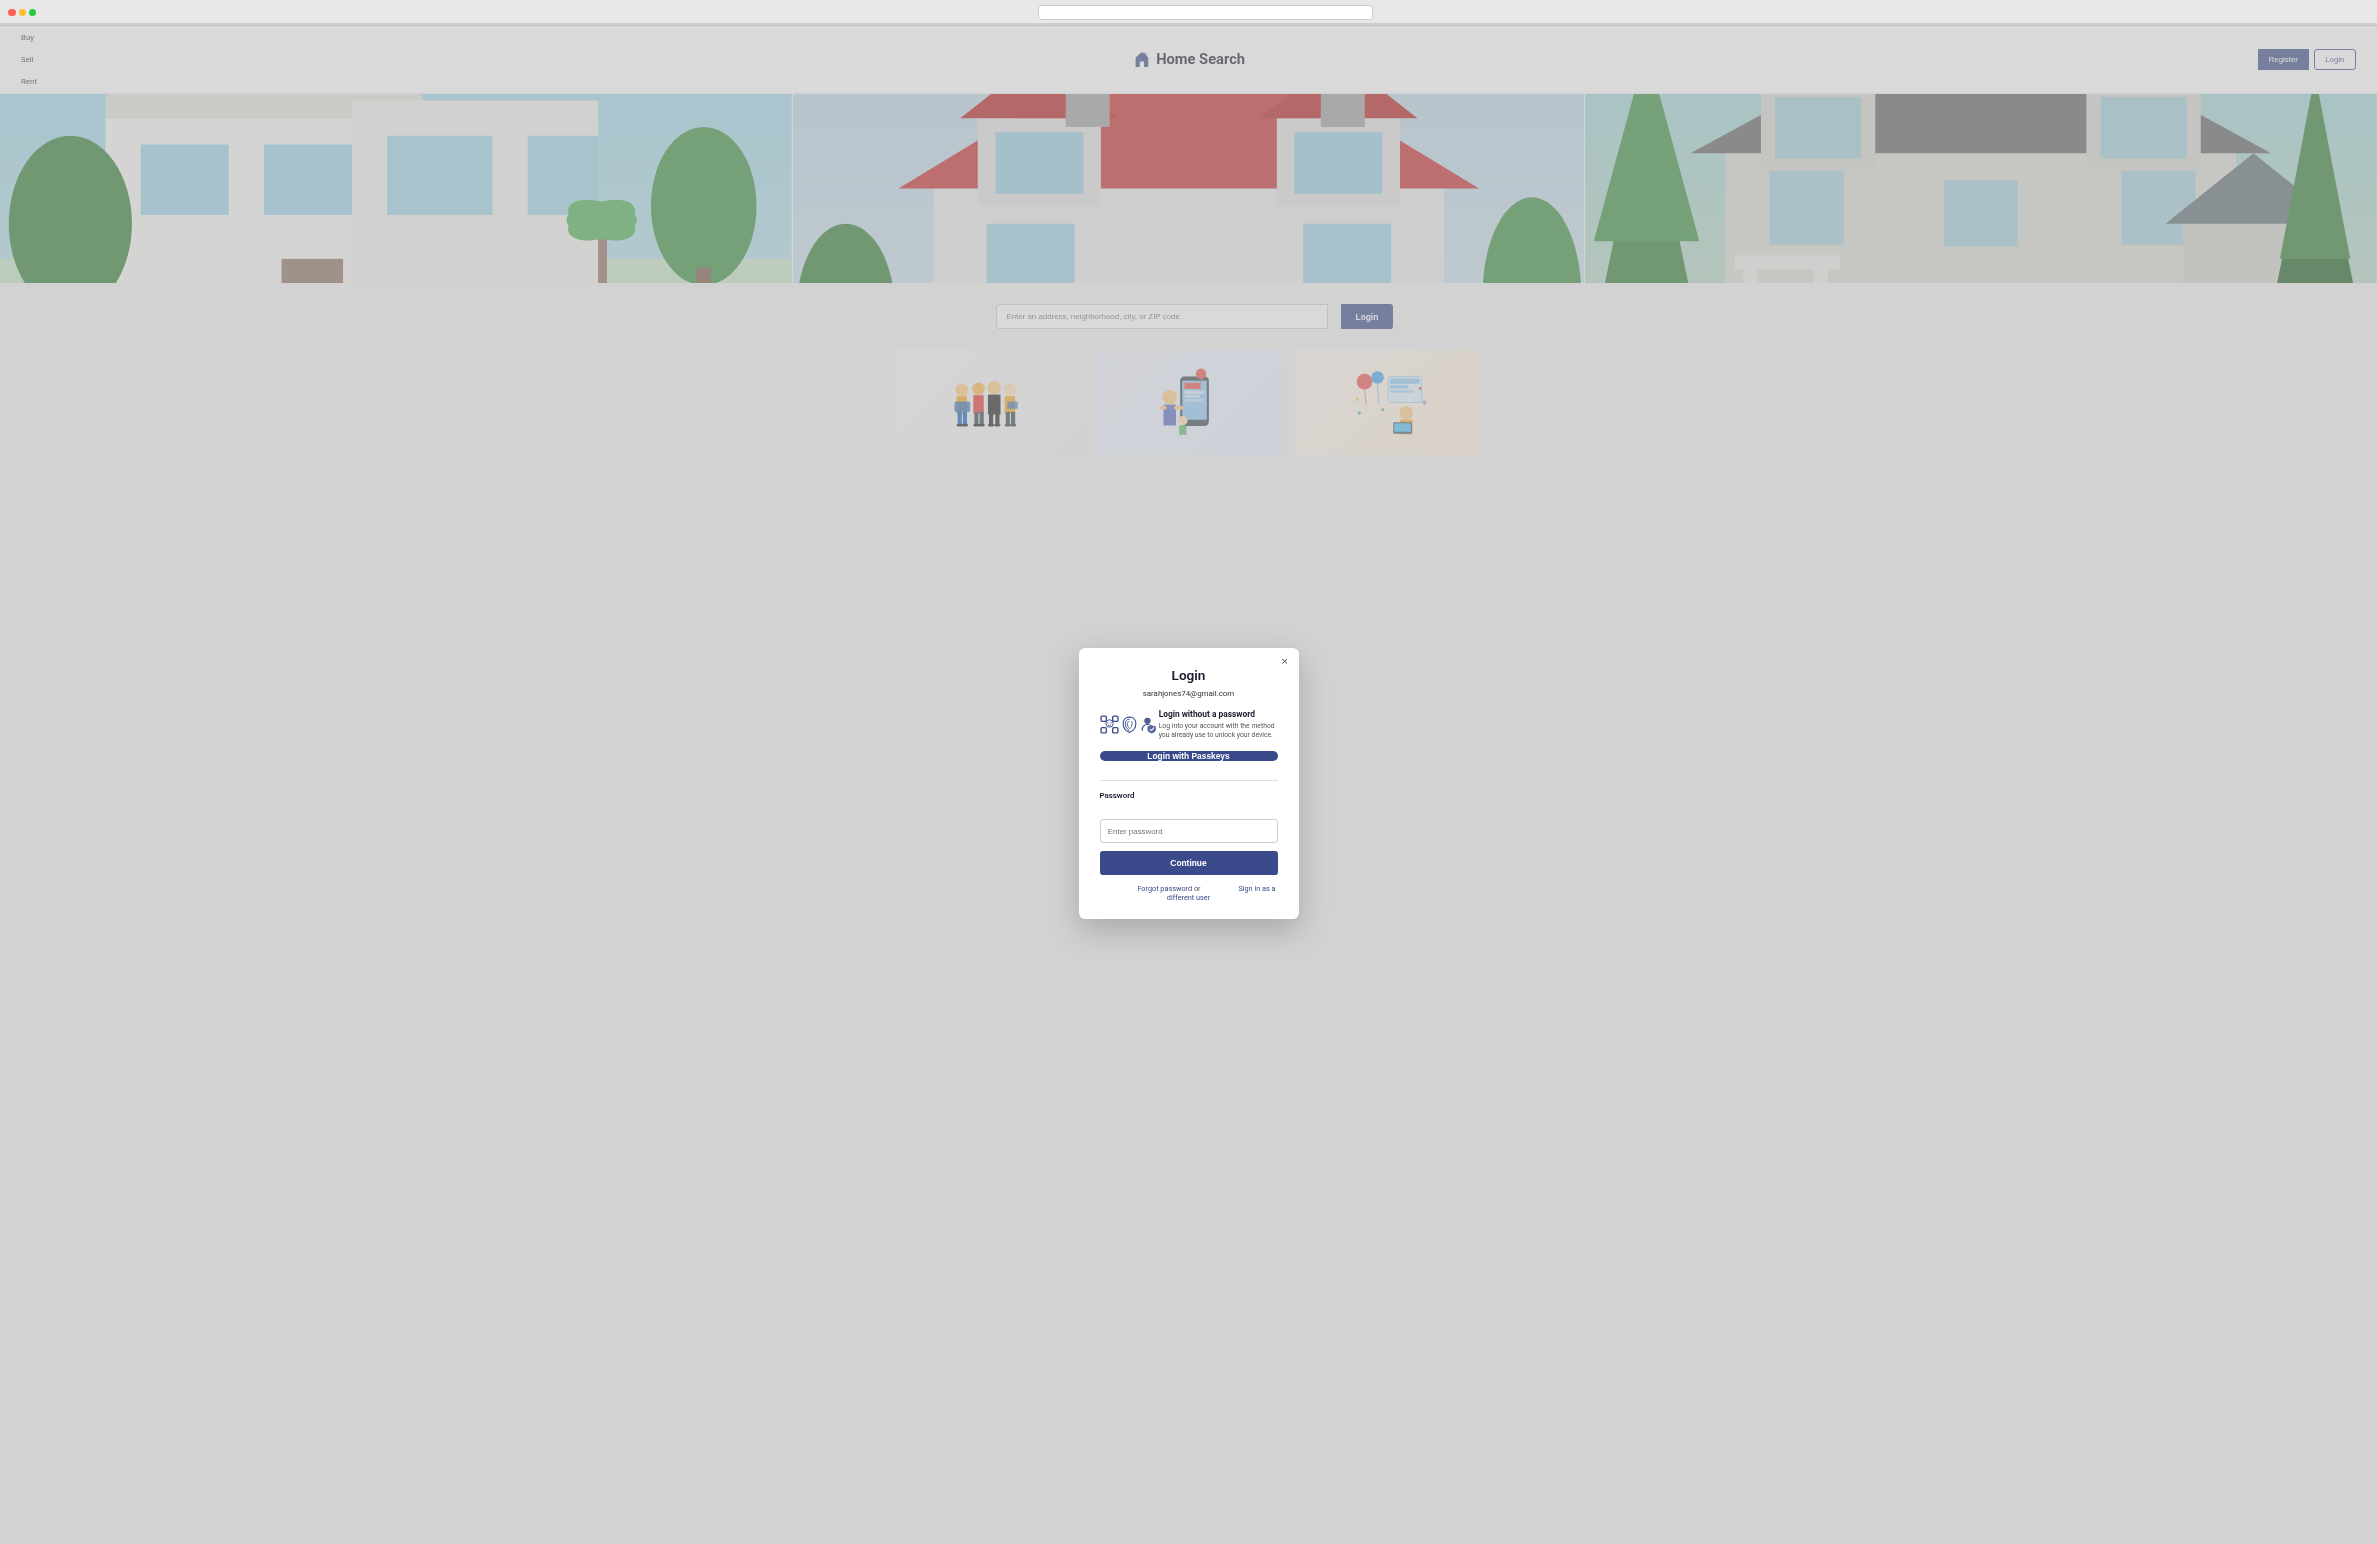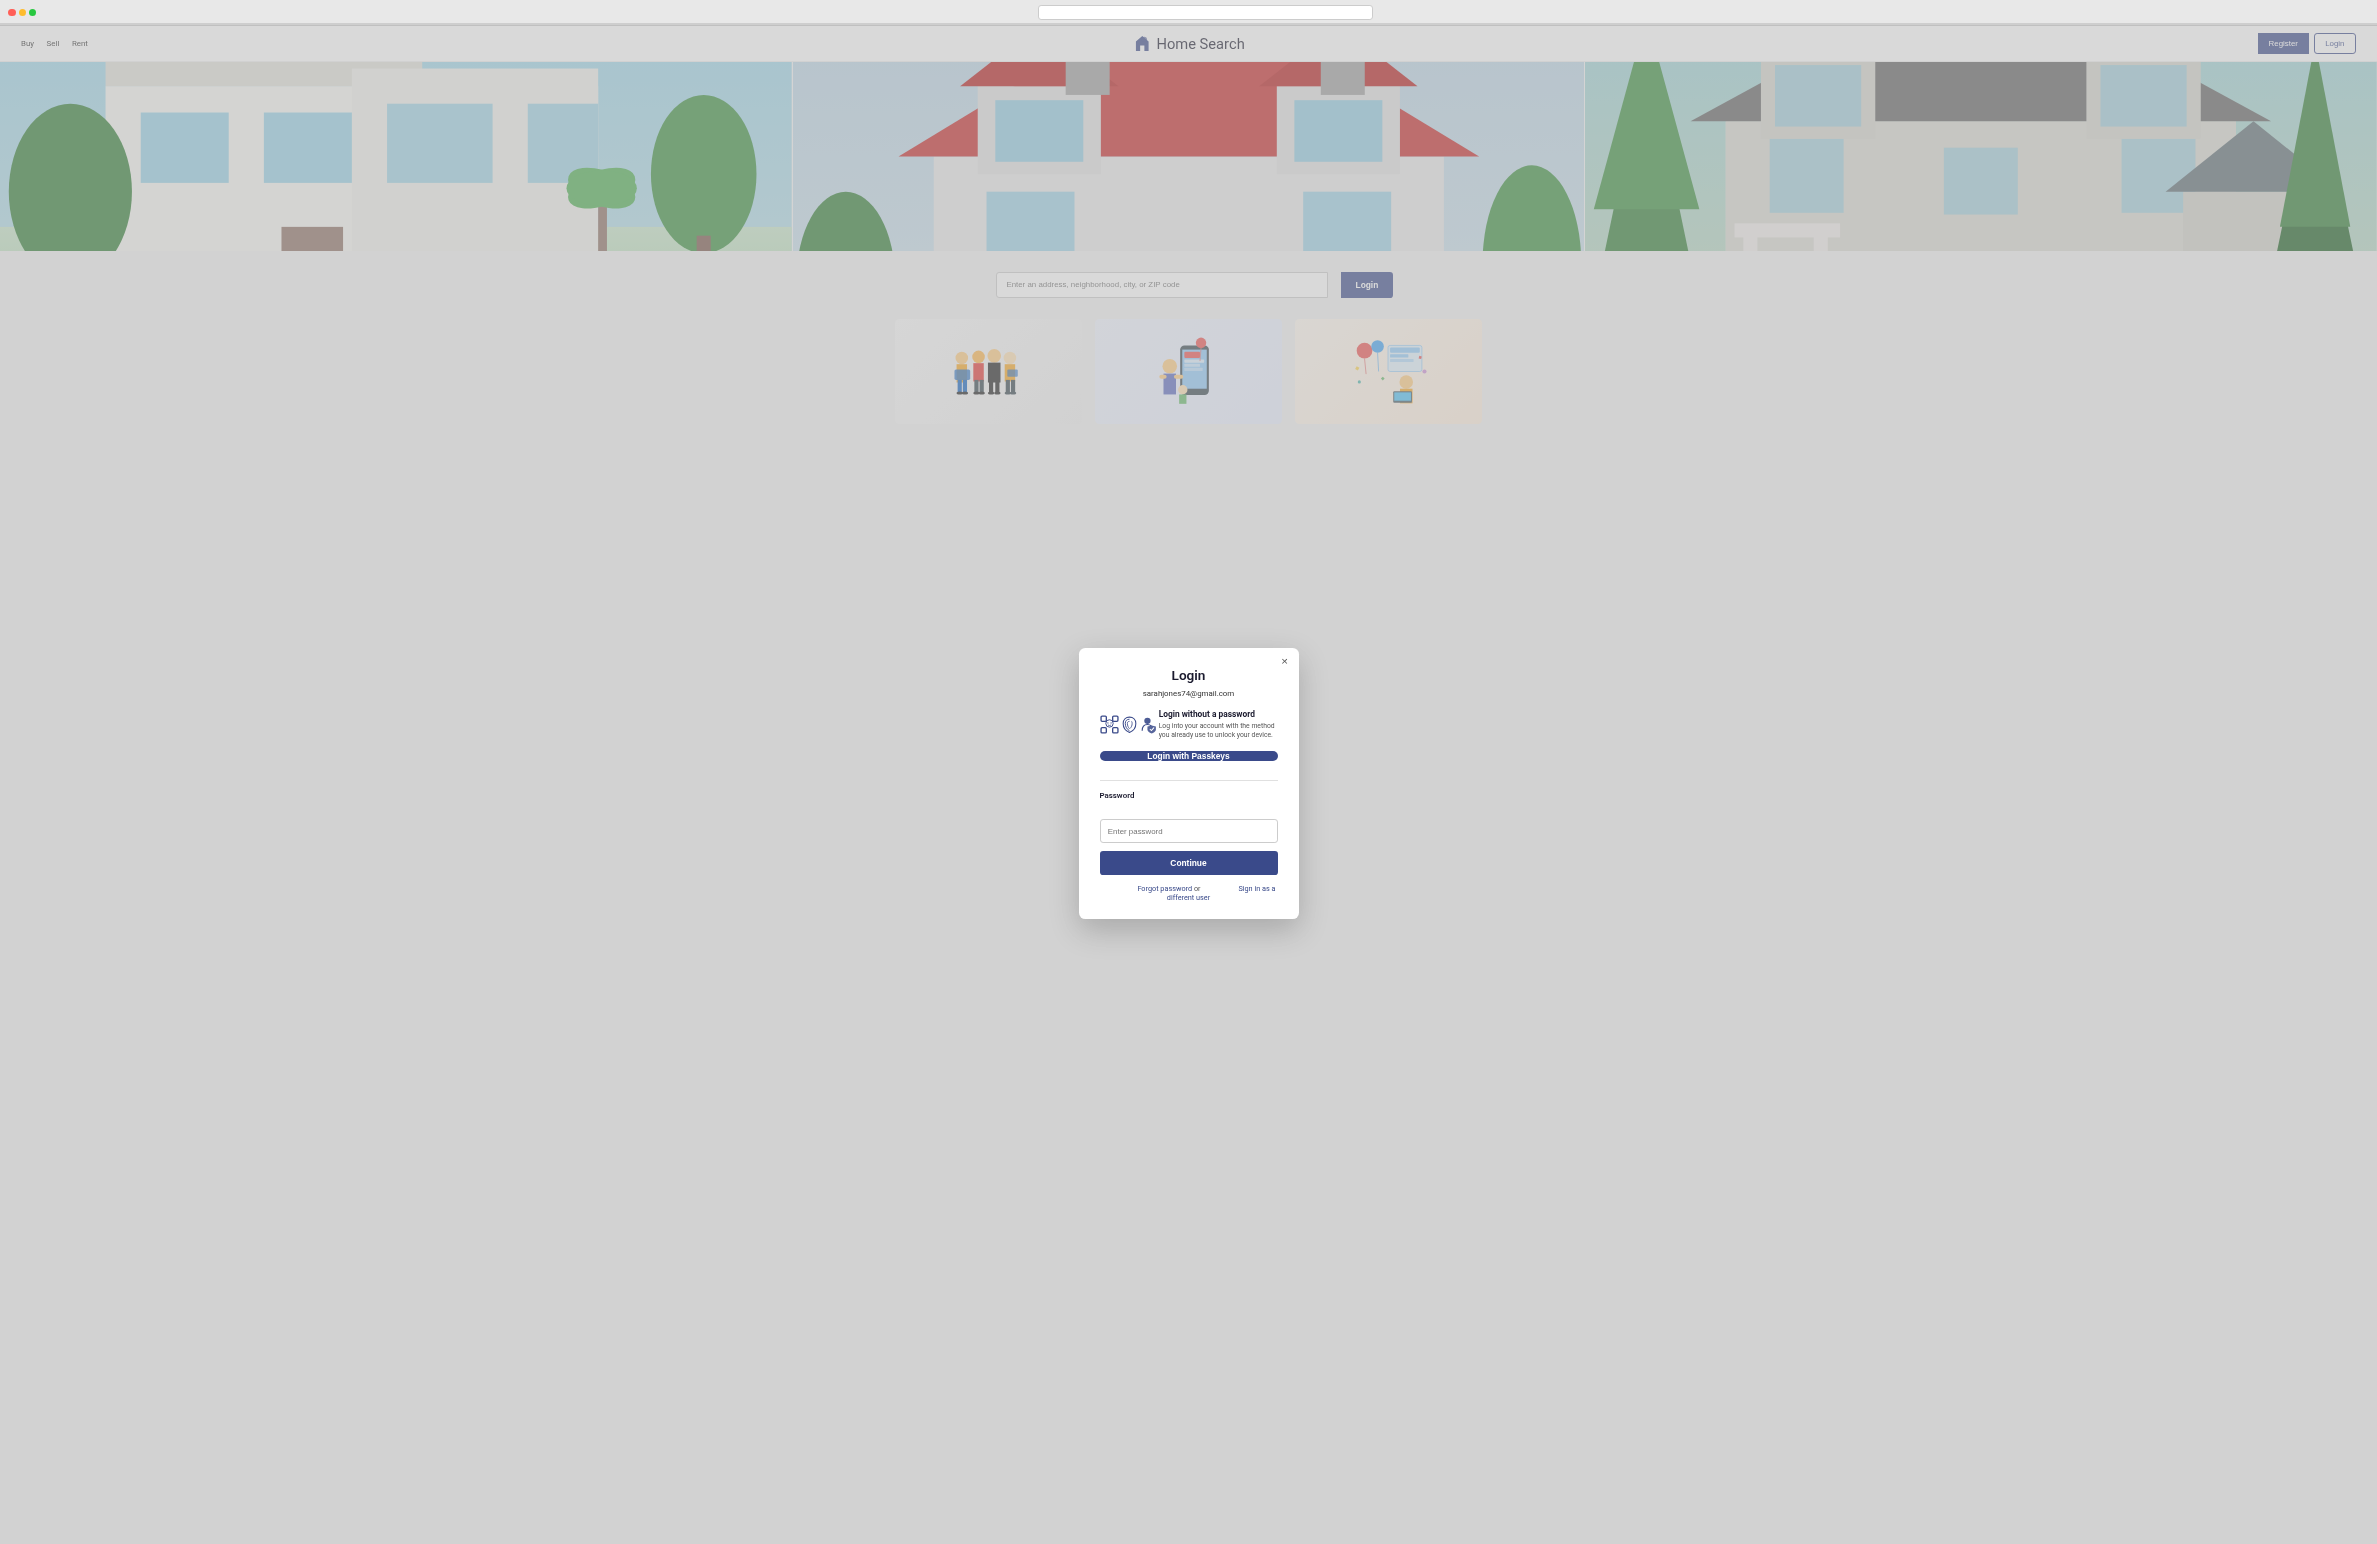--- a/index.html
+++ b/index.html
@@ -36,25 +36,25 @@
     .site-header {
       background: #fff;
       padding: 7.3px 21px;
       display: flex;
       align-items: center;
       justify-content: space-between;
       border-bottom: 0.5px solid #eee;
       position: relative;
       z-index: 1;
     }
-    .nav-links { display: flex; gap: 12.6px; }
+    .nav-links { display: flex; gap: 12.6px; flex-direction: column; }
     .nav-links a { text-decoration: none; color: #333; font-size: 7.9px; }
     .logo-wrap { display: flex; align-items: center; gap: 5.2px; position: absolute; left: 50%; transform: translateX(-50%); }
     .logo-icon { width: 19px; height: 19px; }
-    .logo-text { font-size: 14.7px; font-weight: 400; color: #1a1a2e; }
+    .logo-text { font-size: 14.7px; font-weight: 700; color: #1a1a2e; }
     .header-buttons { display: flex; gap: 5.2px; }
     .btn-register {
       background: #3a4a8a;
       color: #fff;
       border: none;
       padding: 4.7px 10.5px;
       border-radius: 0;
       font-size: 7.9px;
       cursor: pointer;
       font-weight: 500;

